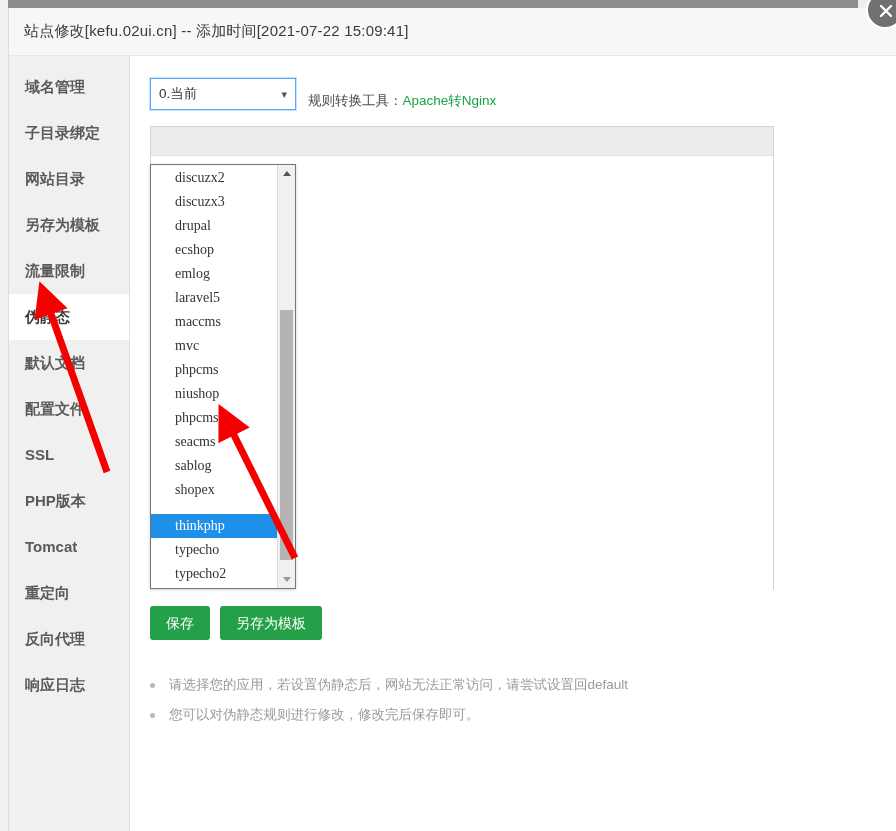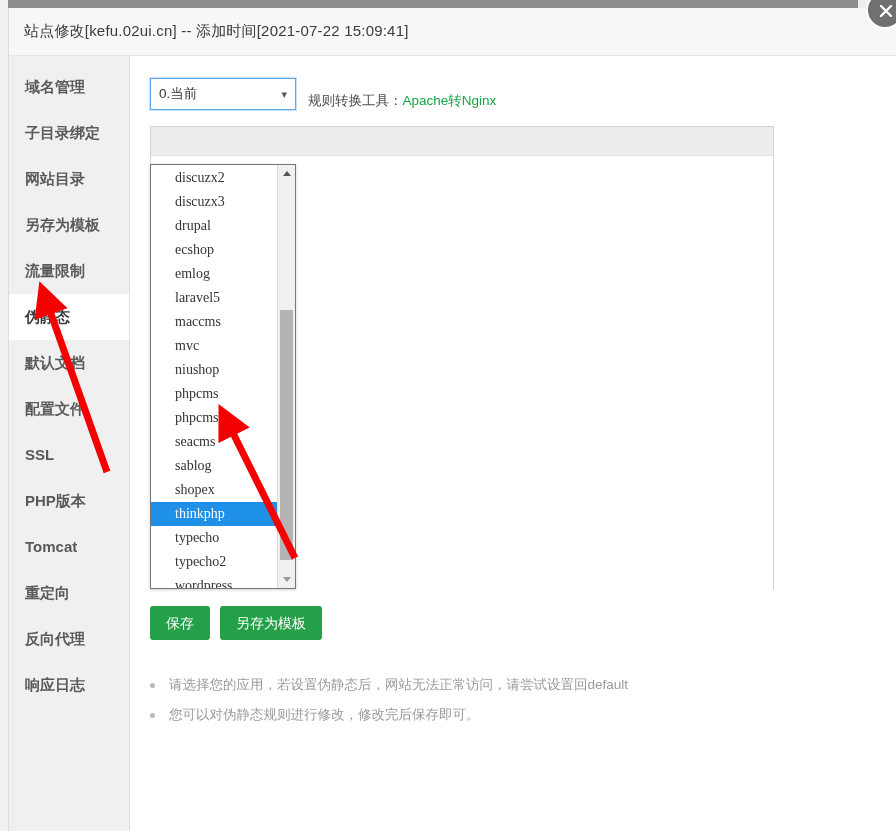--- a/index.html
+++ b/index.html
@@ -177,20 +177,21 @@
     color: #333333;
     padding-left: 24px;
     white-space: nowrap;
     cursor: default;
     font-family: Liberation Serif, serif;
   }
   .opt.sel {
     background: #1a8fe3;
     background: #1e90e8;
     color: #ffffff;
+    margin-top: 12px;
   }
   
   #dd-scrollbar {
     width: 17px;
     flex: 0 0 17px;
     background: #f0f0f0;
     border-left: 1px solid #dcdcdc;
     position: relative;
   }
   .dd-arrow {
@@ -339,22 +340,22 @@
       <div id="dropdown">
         <div id="dropdown-list">
           <div class="opt">discuzx2</div>
           <div class="opt">discuzx3</div>
           <div class="opt">drupal</div>
           <div class="opt">ecshop</div>
           <div class="opt">emlog</div>
           <div class="opt">laravel5</div>
           <div class="opt">maccms</div>
           <div class="opt">mvc</div>
+          <div class="opt">phpcms</div>
           <div class="opt">niushop</div>
-          <div class="opt">phpcms</div>
           <div class="opt">phpcms</div>
           <div class="opt">seacms</div>
           <div class="opt">sablog</div>
           <div class="opt">shopex</div>
           <div class="opt sel">thinkphp</div>
           <div class="opt">typecho</div>
           <div class="opt">typecho2</div>
           <div class="opt">wordpress</div>
 
         </div>

